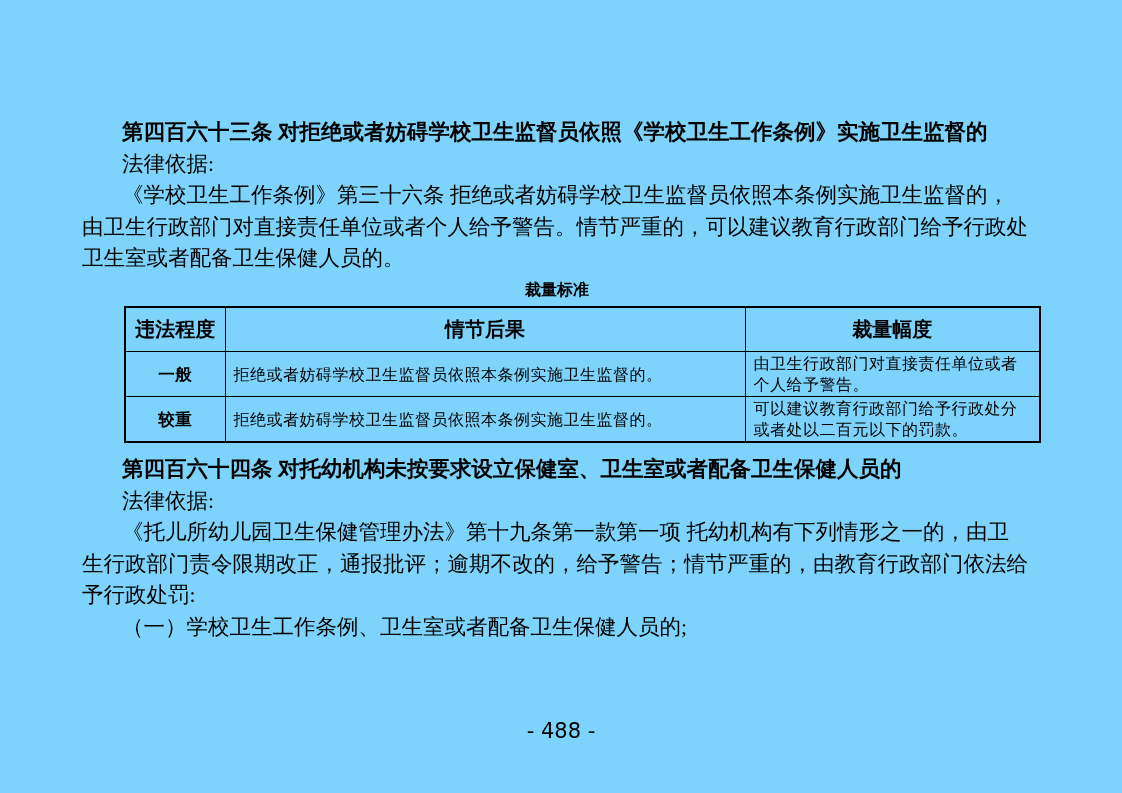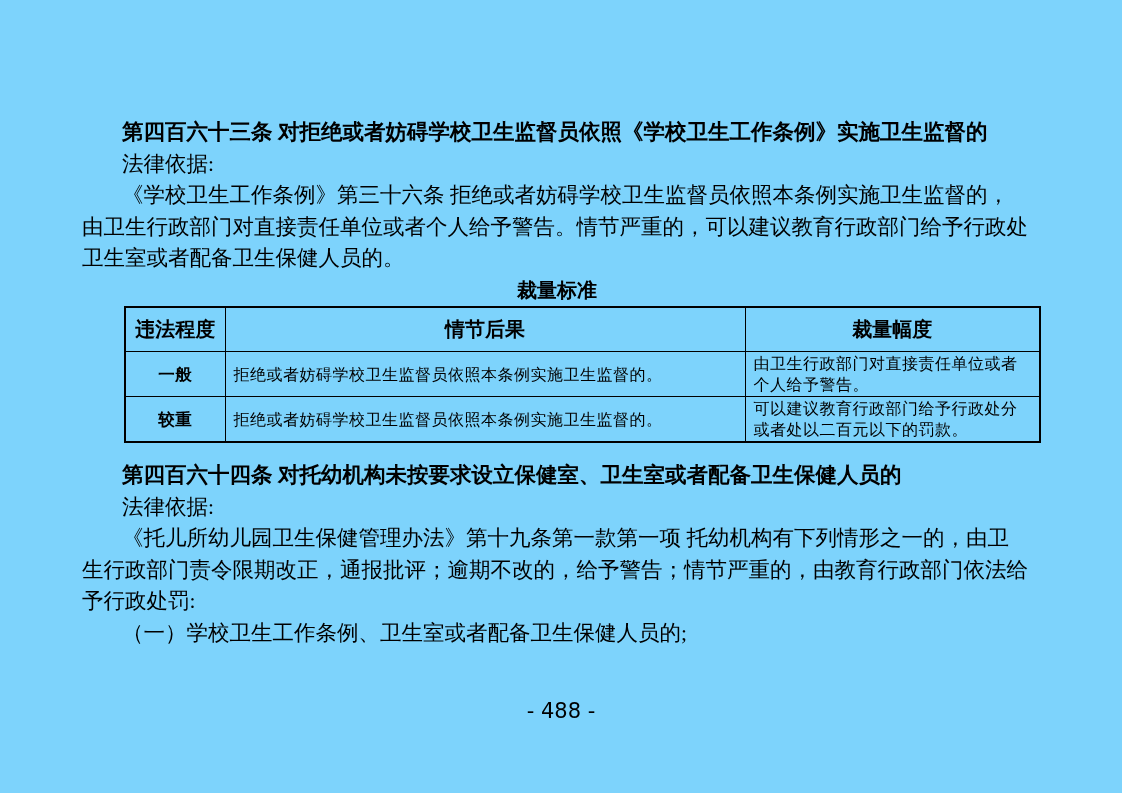--- a/index.html
+++ b/index.html
@@ -22,21 +22,21 @@
   .line {
     font-size:21.5px;
     line-height:31.5px;
     white-space:nowrap;
   }
   .ind { padding-left:40px; }
   .bold { font-weight:bold; }
   .table-caption {
     text-align:center;
     font-weight:bold;
-    font-size:20px;
+    font-size:16px;
     line-height:24px;
     margin:3px 0 4px 0;
     font-family:"DejaVu Sans","Liberation Sans",sans-serif;
   }
   table.discretion {
     border-collapse:collapse;
     table-layout:fixed;
     width:915px;
     margin-left:42px;
     border:2px solid #000;
@@ -62,24 +62,24 @@
     padding:1px 8px;
     letter-spacing:0.5px;
   }
   table.discretion td.degree {
     text-align:center;
     font-weight:bold;
     font-size:16.5px;
     padding:1px 2px;
   }
   .sec-heading { margin-top:24px; }
-  .art-heading-2 { margin-top:17px; }
+  .art-heading-2 { margin-top:11px; }
   .footer {
     position:absolute;
-    top:696px;
+    top:716px;
     left:0;
     width:100%;
     text-align:center;
     font-size:21px;
     line-height:30px;
     font-family:"DejaVu Sans","Liberation Sans",sans-serif;
   }
 </style>
 </head>
 <body>

